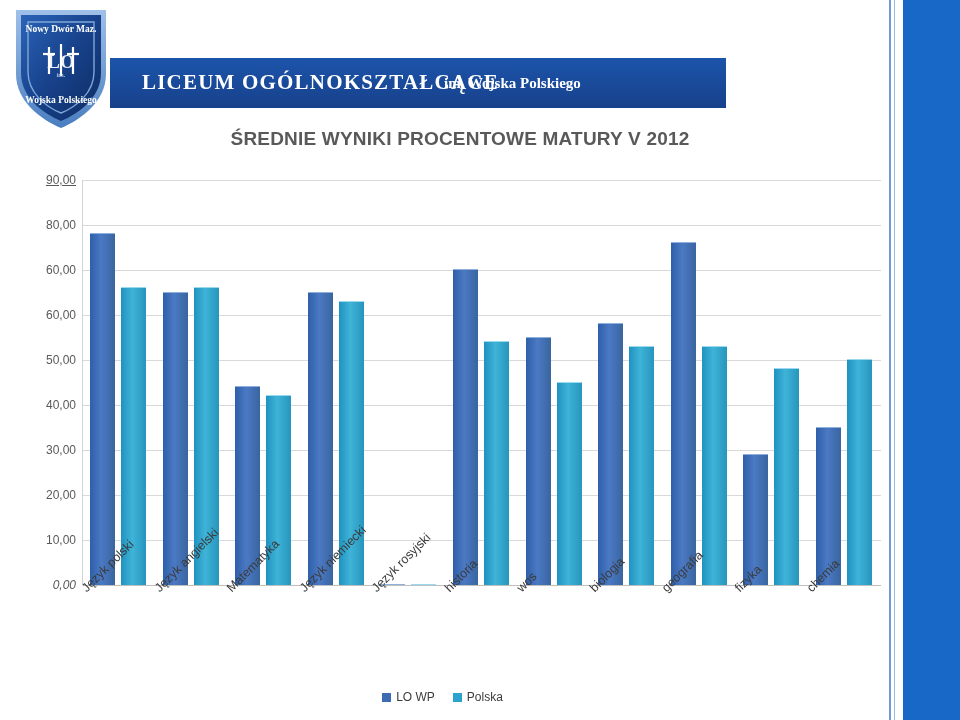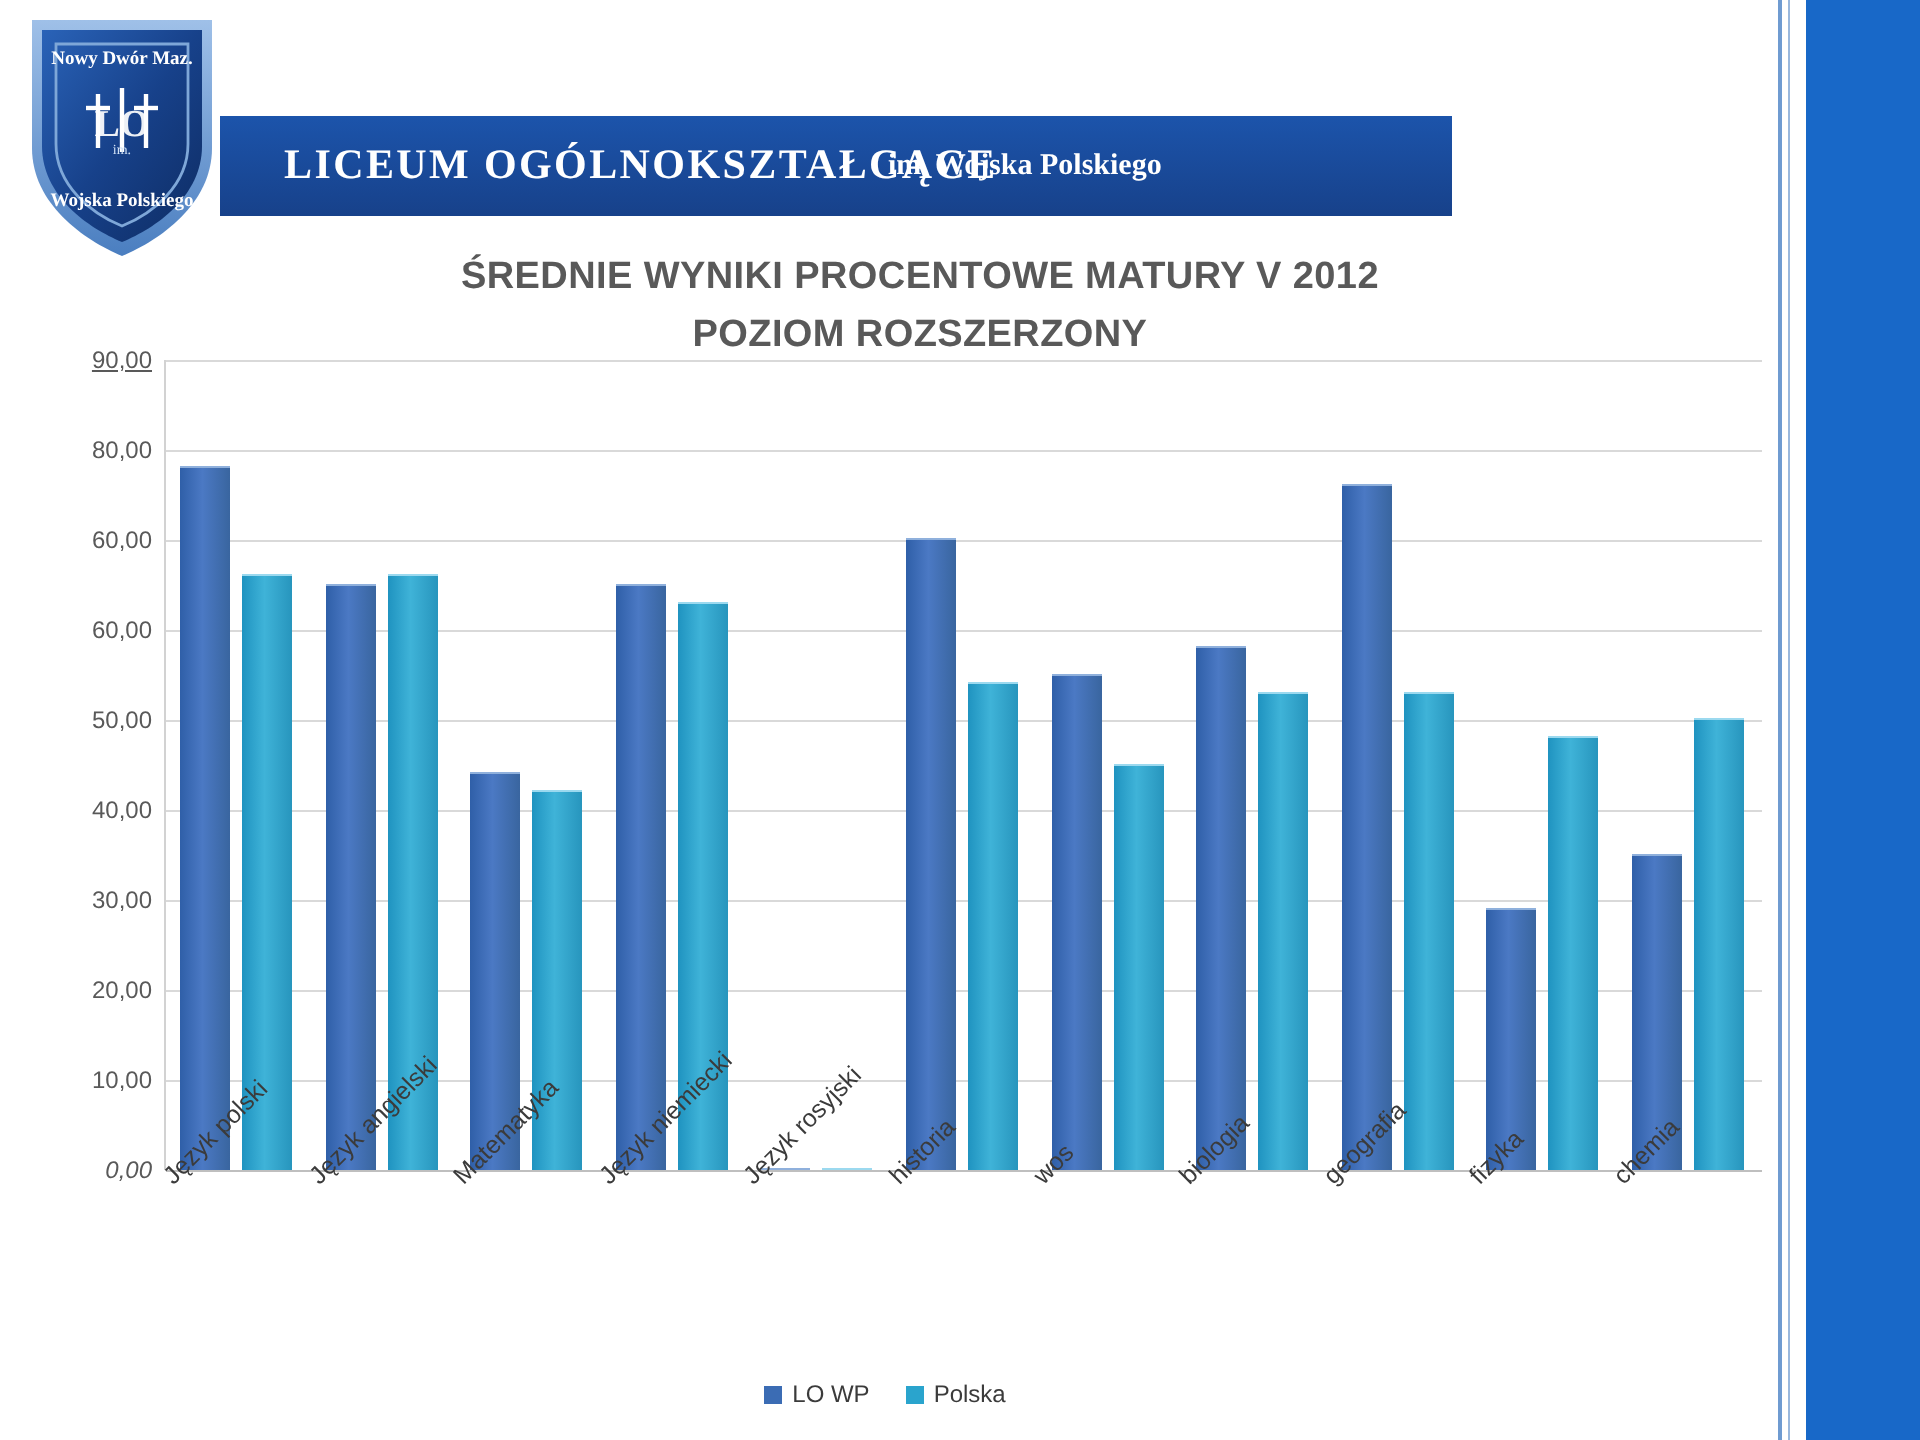--- a/index.html
+++ b/index.html
@@ -197,21 +197,20 @@
   </svg>
 </div>
 
 <div id="banner">
   <div class="title-main">LICEUM  OGÓLNOKSZTAŁCĄCE</div>
   <div class="title-sub">im. Wojska Polskiego</div>
 </div>
 
 <div id="chart-title">
   <div>ŚREDNIE WYNIKI PROCENTOWE MATURY V 2012</div>
-  <div>POZIOM ROZSZERZONY</div>
 </div>
 
 <div id="plot-wrap">
   <div class="ylabels" id="ylabels">
       <div style="top: 405px; font-style: italic;">0,00</div>
       <div style="top: 360px;">10,00</div>
       <div style="top: 315px;">20,00</div>
       <div style="top: 270px; margin-left: 36px;">30,00</div>
       <div style="top: 225px;">40,00</div>
       <div style="top: 180px;">50,00</div>

